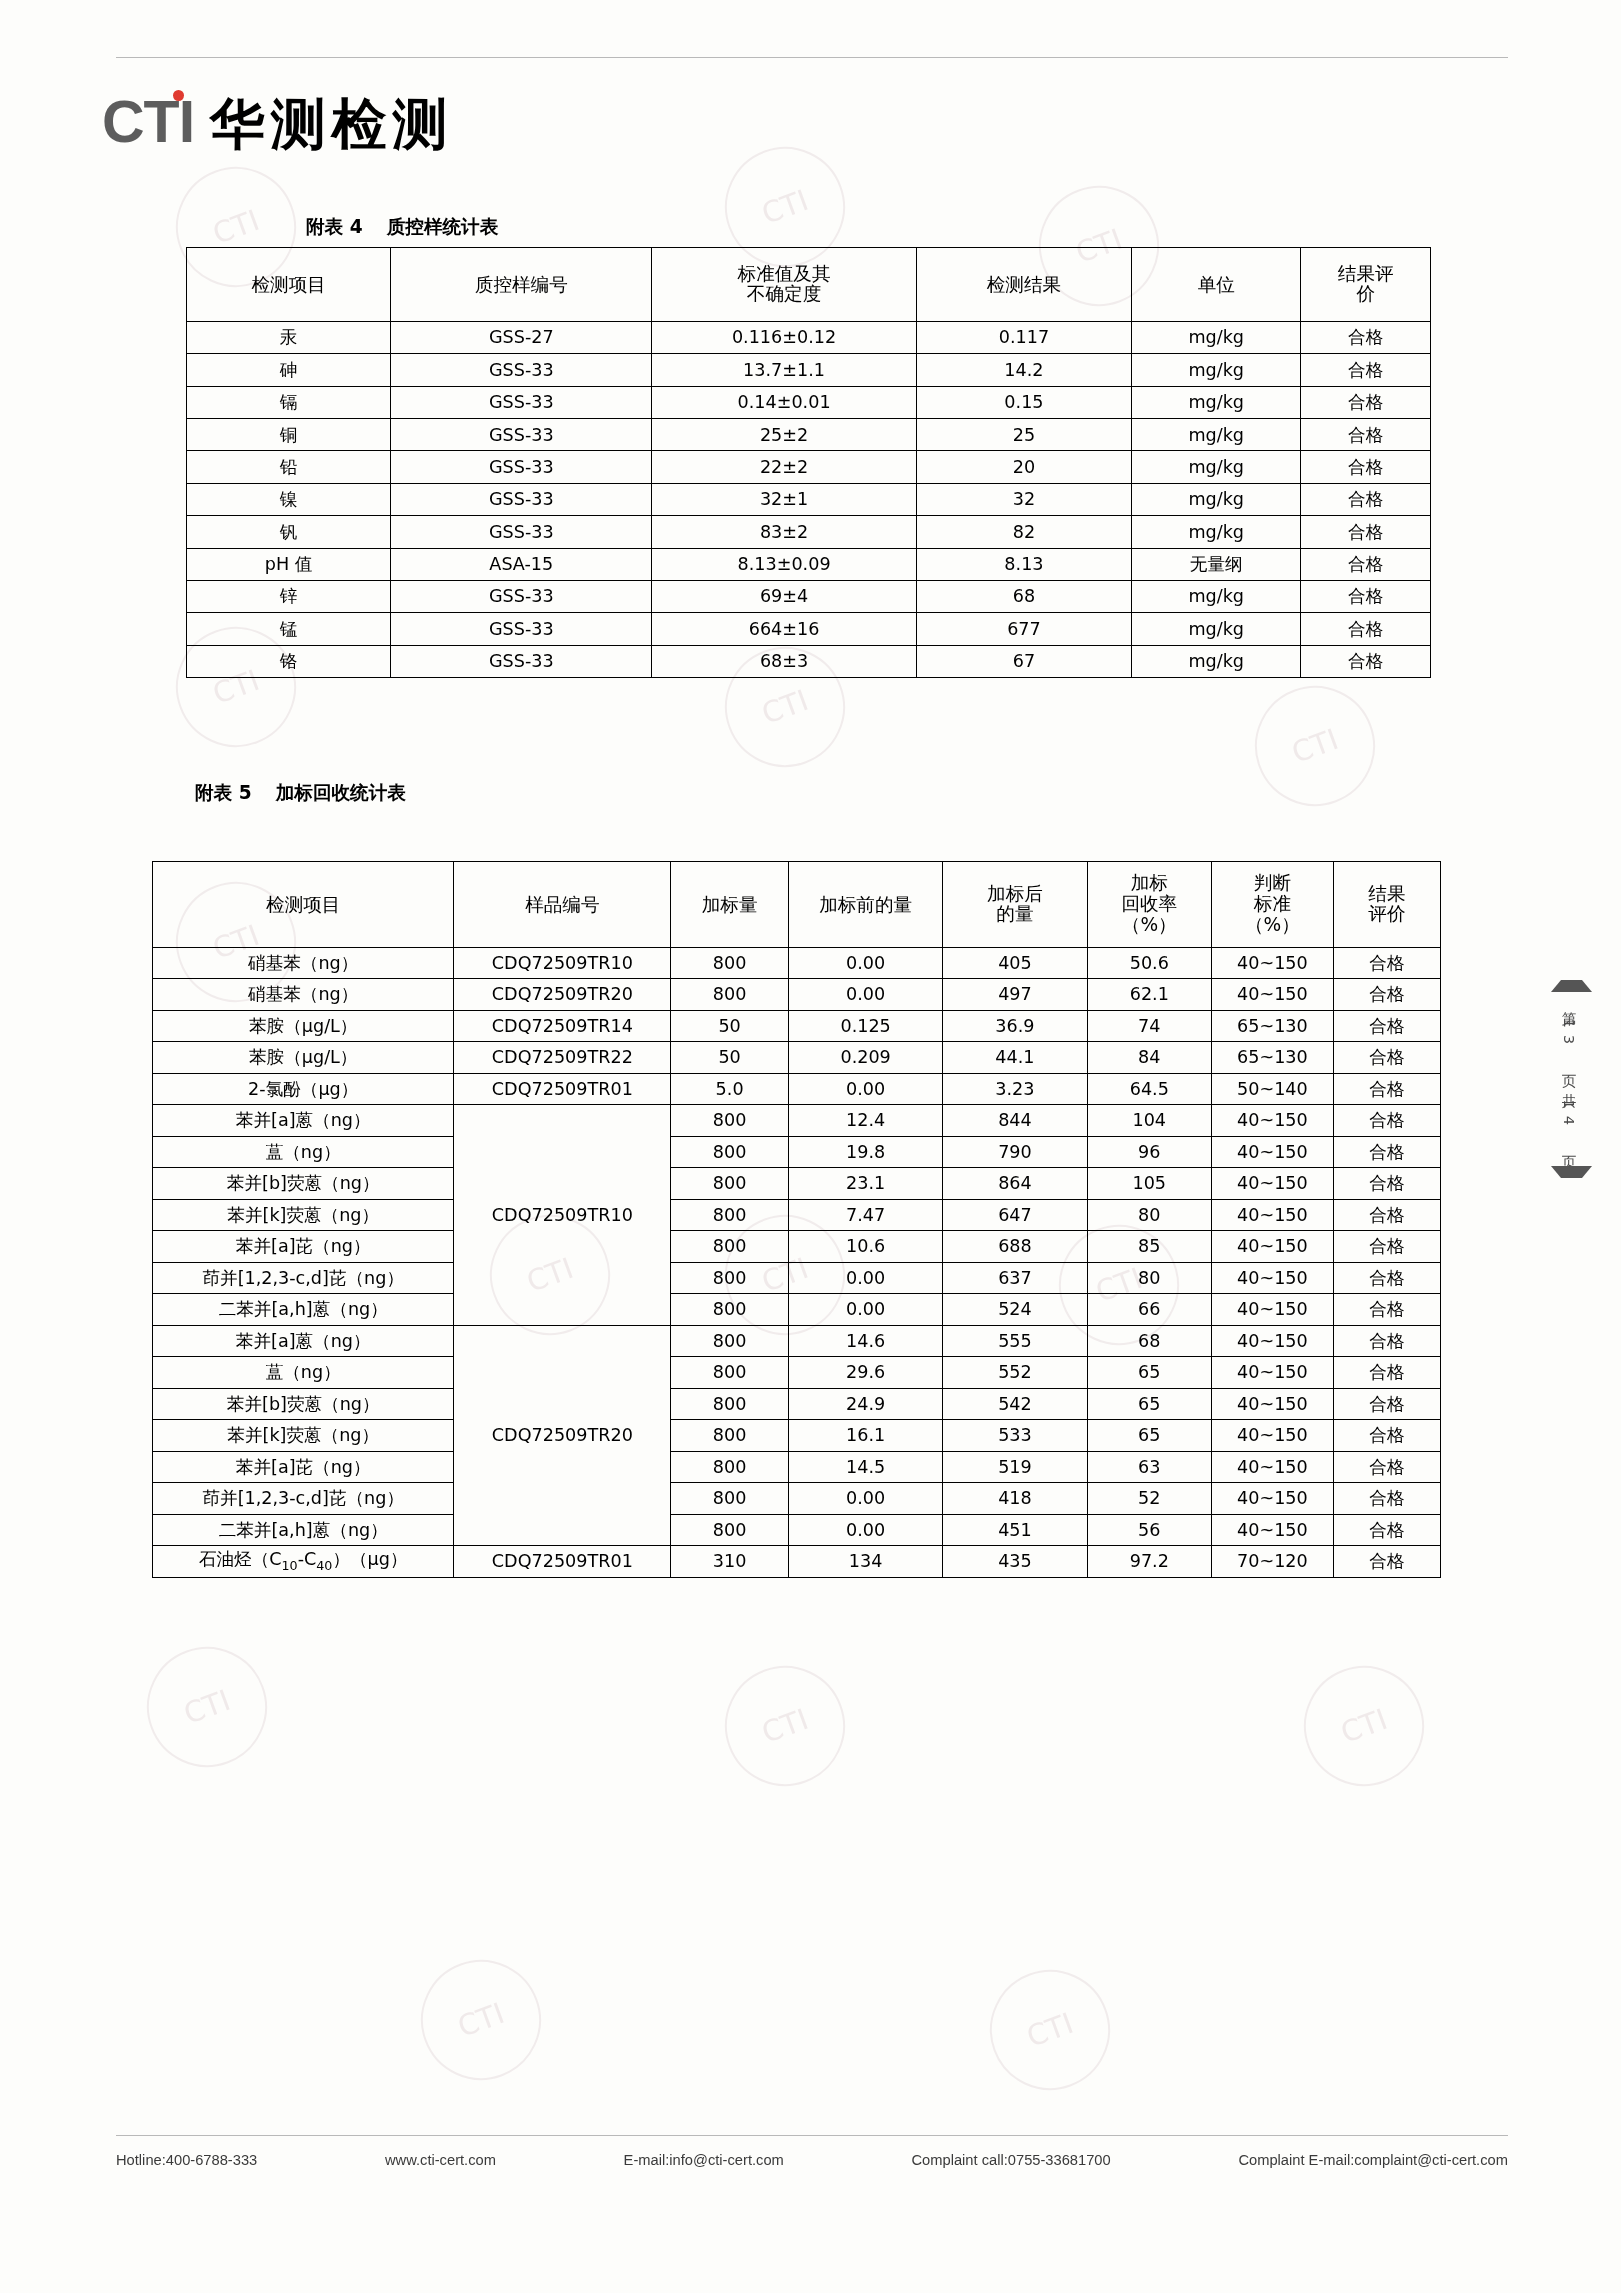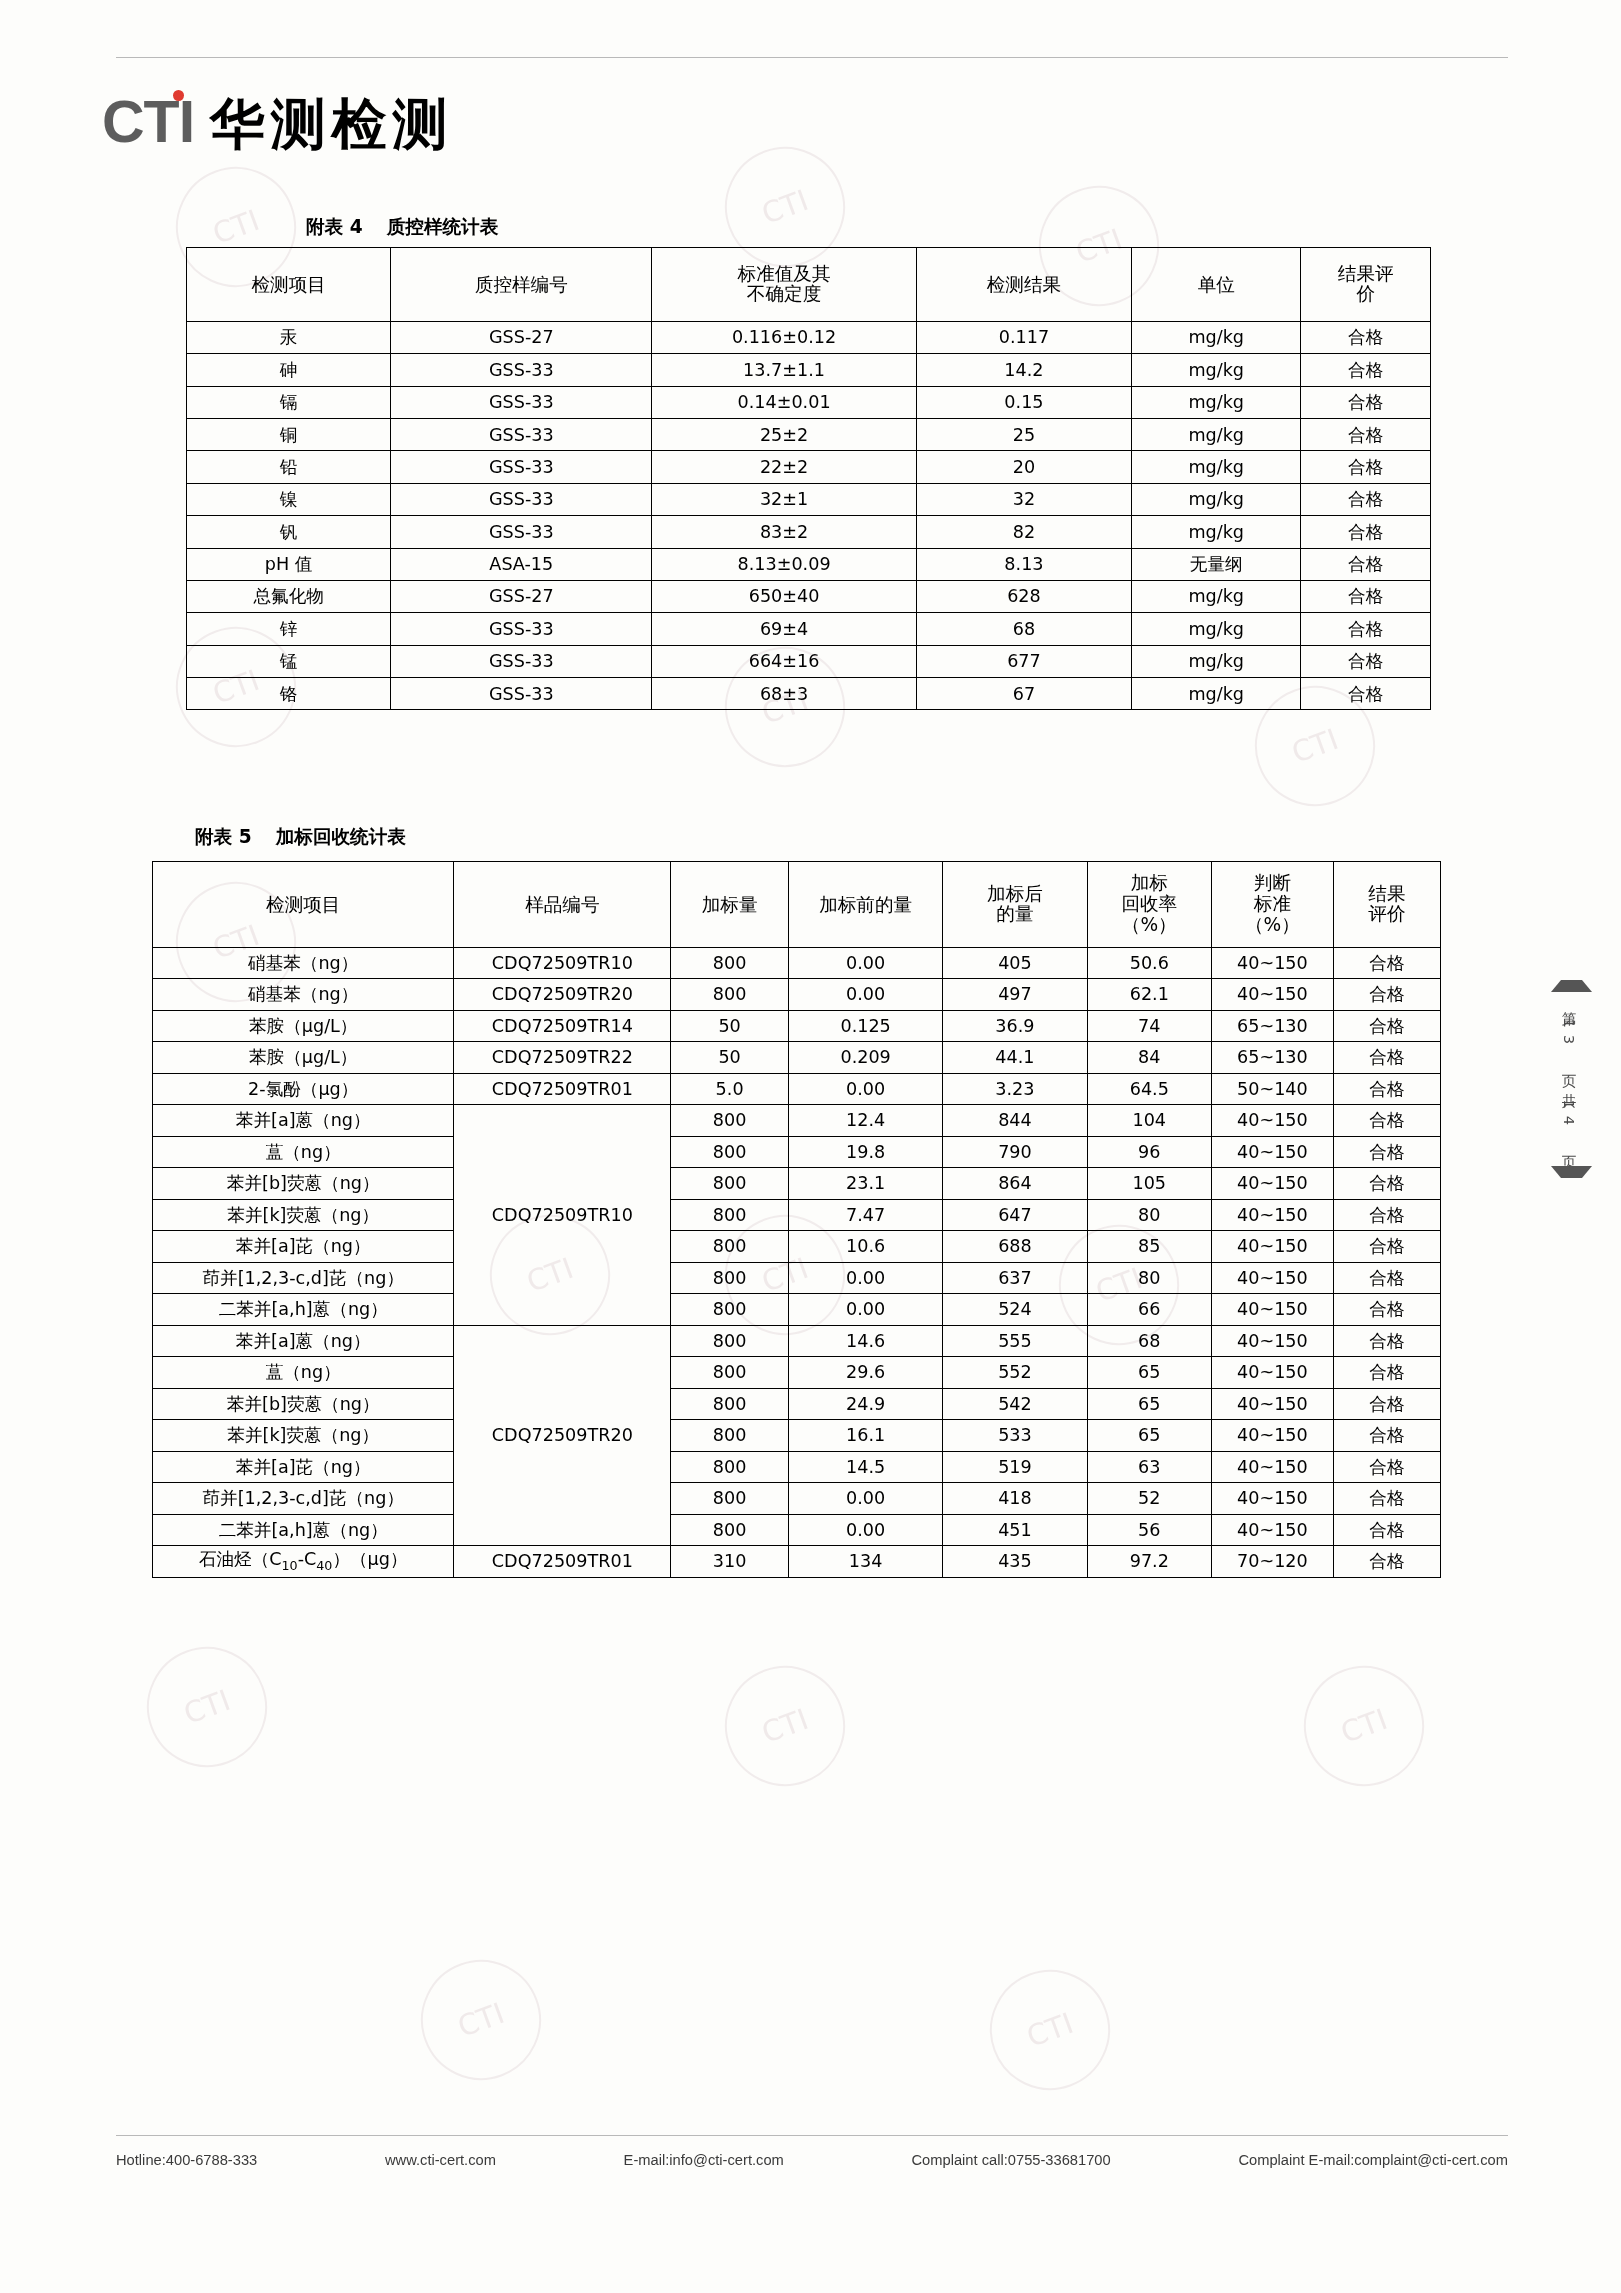--- a/index.html
+++ b/index.html
@@ -75,21 +75,21 @@
   
   .caption {
     position: absolute;
     font-family: "DejaVu Sans", sans-serif;
     font-weight: bold;
     font-size: 18.6px;
     color: #000;
     white-space: nowrap;
   }
   #cap4 { left: 263px; top: 214px; }
-  #cap5 { left: 152px; top: 824px; }
+  #cap5 { left: 152px; top: 780px; }
   .caption .cap-label { margin-right: 17.6px; padding-left: 43px; }
 
   
   table {
     position: absolute;
     border-collapse: collapse;
     font-family: "DejaVu Sans", sans-serif;
     background: transparent;
   }
   table.tbl {
@@ -317,28 +317,20 @@
           <td>82</td>
           <td>mg/kg</td>
           <td>合格</td>
         </tr>
       <tr>
           <td>pH 值</td>
           <td>ASA-15</td>
           <td>8.13±0.09</td>
           <td>8.13</td>
           <td>无量纲</td>
-          <td>合格</td>
-        </tr>
-      <tr>
-          <td>总氟化物</td>
-          <td>GSS-27</td>
-          <td>650±40</td>
-          <td>628</td>
-          <td>mg/kg</td>
           <td>合格</td>
         </tr>
       <tr>
           <td>锌</td>
           <td>GSS-33</td>
           <td>69±4</td>
           <td>68</td>
           <td>mg/kg</td>
           <td>合格</td>
         </tr>

